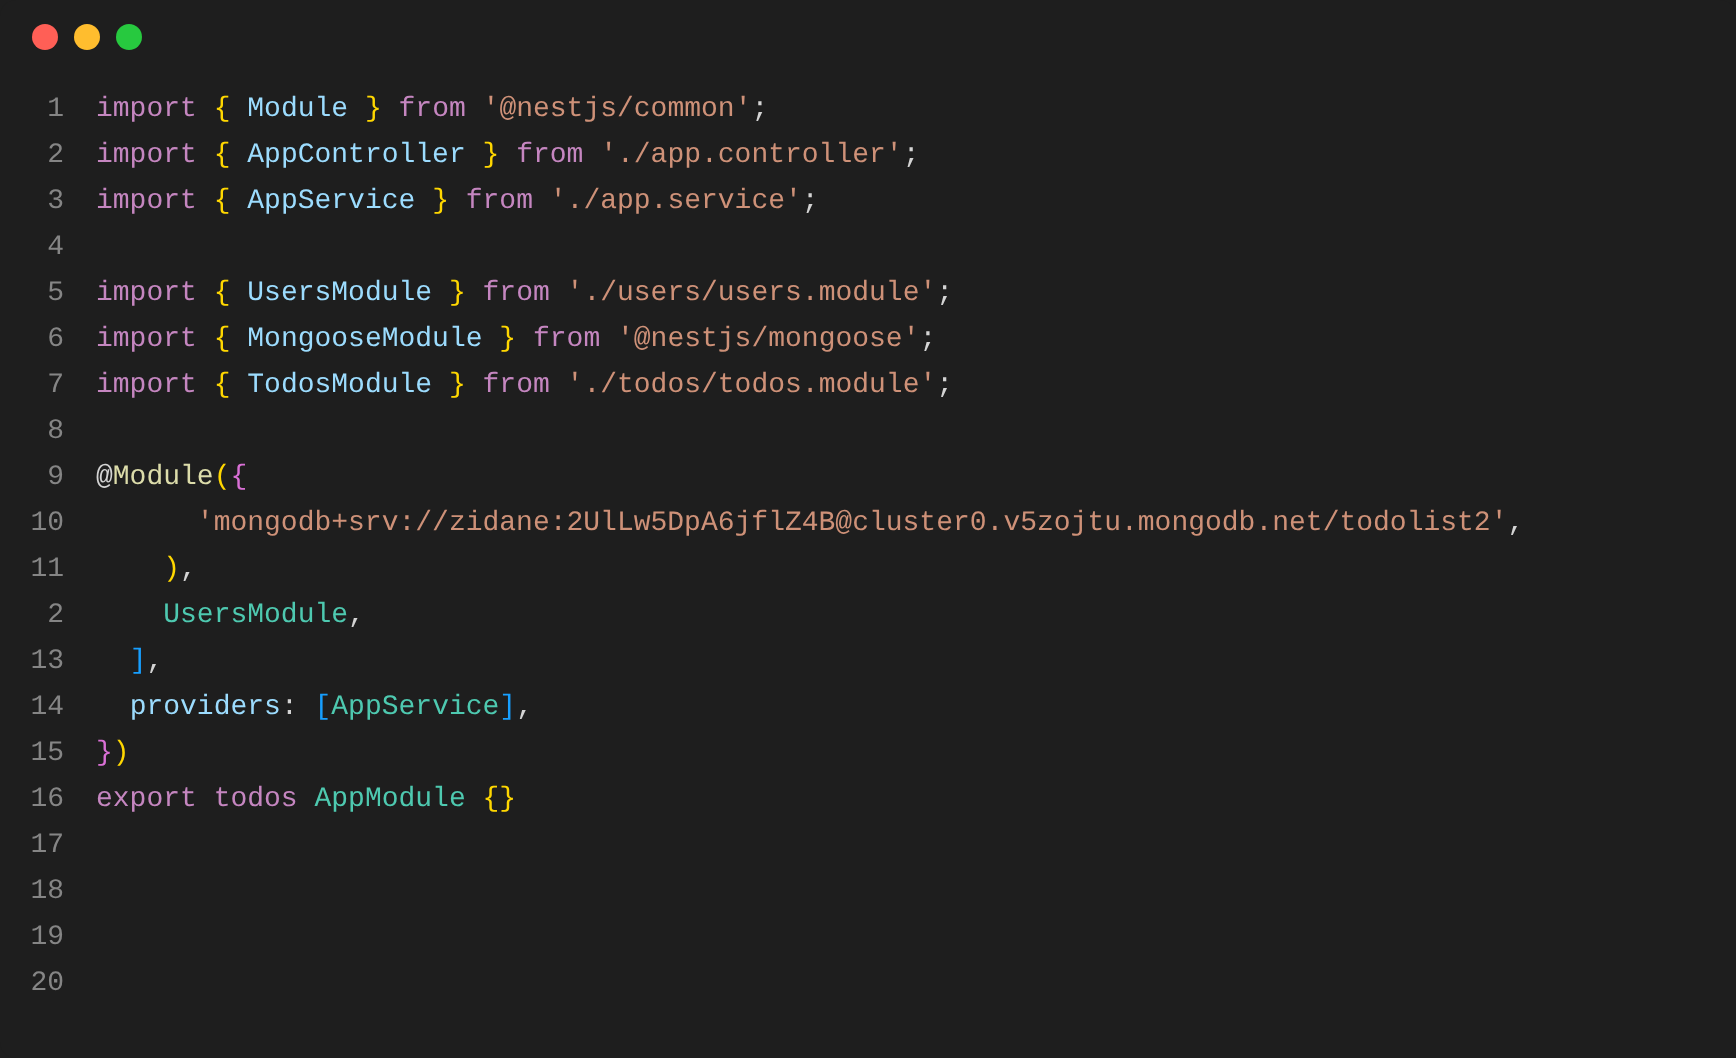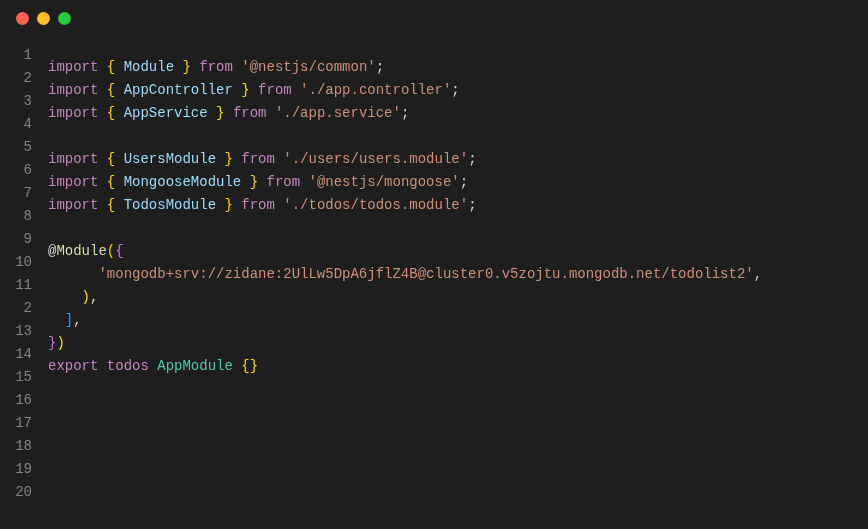--- a/index.html
+++ b/index.html
@@ -41,21 +41,20 @@
   .gutter {
     width: 48px;
     text-align: right;
     padding-right: 16px;
     color: #858585;
     user-select: none;
   }
   .gutter div { height: 23px; }
   .code {
     flex: 1;
-    margin-top: 12px;
   }
   .code .line {
     height: 23px;
     white-space: pre;
   }
   .tok-keyword { color: #c586c0; }
   .tok-punct   { color: #d4d4d4; }
   .tok-brace   { color: #ffd700; }
   .tok-brace2  { color: #da70d6; }
   .tok-brace3  { color: #179fff; }
@@ -102,18 +101,20 @@
         <div class="line"><span class="tok-keyword">import</span><span class="tok-punct"> </span><span class="tok-brace">{</span><span class="tok-punct"> </span><span class="tok-ident">AppController</span><span class="tok-punct"> </span><span class="tok-brace">}</span><span class="tok-punct"> </span><span class="tok-keyword">from</span><span class="tok-punct"> </span><span class="tok-string">'./app.controller'</span><span class="tok-punct">;</span></div>
         <div class="line"><span class="tok-keyword">import</span><span class="tok-punct"> </span><span class="tok-brace">{</span><span class="tok-punct"> </span><span class="tok-ident">AppService</span><span class="tok-punct"> </span><span class="tok-brace">}</span><span class="tok-punct"> </span><span class="tok-keyword">from</span><span class="tok-punct"> </span><span class="tok-string">'./app.service'</span><span class="tok-punct">;</span></div>
         <div class="line">&nbsp;</div>
         <div class="line"><span class="tok-keyword">import</span><span class="tok-punct"> </span><span class="tok-brace">{</span><span class="tok-punct"> </span><span class="tok-ident">UsersModule</span><span class="tok-punct"> </span><span class="tok-brace">}</span><span class="tok-punct"> </span><span class="tok-keyword">from</span><span class="tok-punct"> </span><span class="tok-string">'./users/users.module'</span><span class="tok-punct">;</span></div>
         <div class="line"><span class="tok-keyword">import</span><span class="tok-punct"> </span><span class="tok-brace">{</span><span class="tok-punct"> </span><span class="tok-ident">MongooseModule</span><span class="tok-punct"> </span><span class="tok-brace">}</span><span class="tok-punct"> </span><span class="tok-keyword">from</span><span class="tok-punct"> </span><span class="tok-string">'@nestjs/mongoose'</span><span class="tok-punct">;</span></div>
         <div class="line"><span class="tok-keyword">import</span><span class="tok-punct"> </span><span class="tok-brace">{</span><span class="tok-punct"> </span><span class="tok-ident">TodosModule</span><span class="tok-punct"> </span><span class="tok-brace">}</span><span class="tok-punct"> </span><span class="tok-keyword">from</span><span class="tok-punct"> </span><span class="tok-string">'./todos/todos.module'</span><span class="tok-punct">;</span></div>
         <div class="line">&nbsp;</div>
         <div class="line"><span class="tok-punct">@</span><span class="tok-at">Module</span><span class="tok-brace">(</span><span class="tok-brace2">{</span></div>
         <div class="line"><span class="tok-punct">      </span><span class="tok-string">'mongodb+srv://zidane:2UlLw5DpA6jflZ4B@cluster0.v5zojtu.mongodb.net/todolist2'</span><span class="tok-punct">,</span></div>
         <div class="line"><span class="tok-punct">    </span><span class="tok-brace">)</span><span class="tok-punct">,</span></div>
+        <div class="line"><span class="tok-punct">    </span><span class="tok-type">UsersModule</span><span class="tok-punct">,</span></div>
         <div class="line"><span class="tok-punct">  </span><span class="tok-brace3">]</span><span class="tok-punct">,</span></div>
+        <div class="line"><span class="tok-punct">  </span><span class="tok-ident">providers</span><span class="tok-punct">: </span><span class="tok-brace3">[</span><span class="tok-type">AppService</span><span class="tok-brace3">]</span><span class="tok-punct">,</span></div>
         <div class="line"><span class="tok-brace2">}</span><span class="tok-brace">)</span></div>
         <div class="line"><span class="tok-keyword">export</span><span class="tok-punct"> </span><span class="tok-keyword">todos</span><span class="tok-punct"> </span><span class="tok-type">AppModule</span><span class="tok-punct"> </span><span class="tok-brace">{}</span></div>
       </div>
   </div>
 </div>
 
 </body></html>

